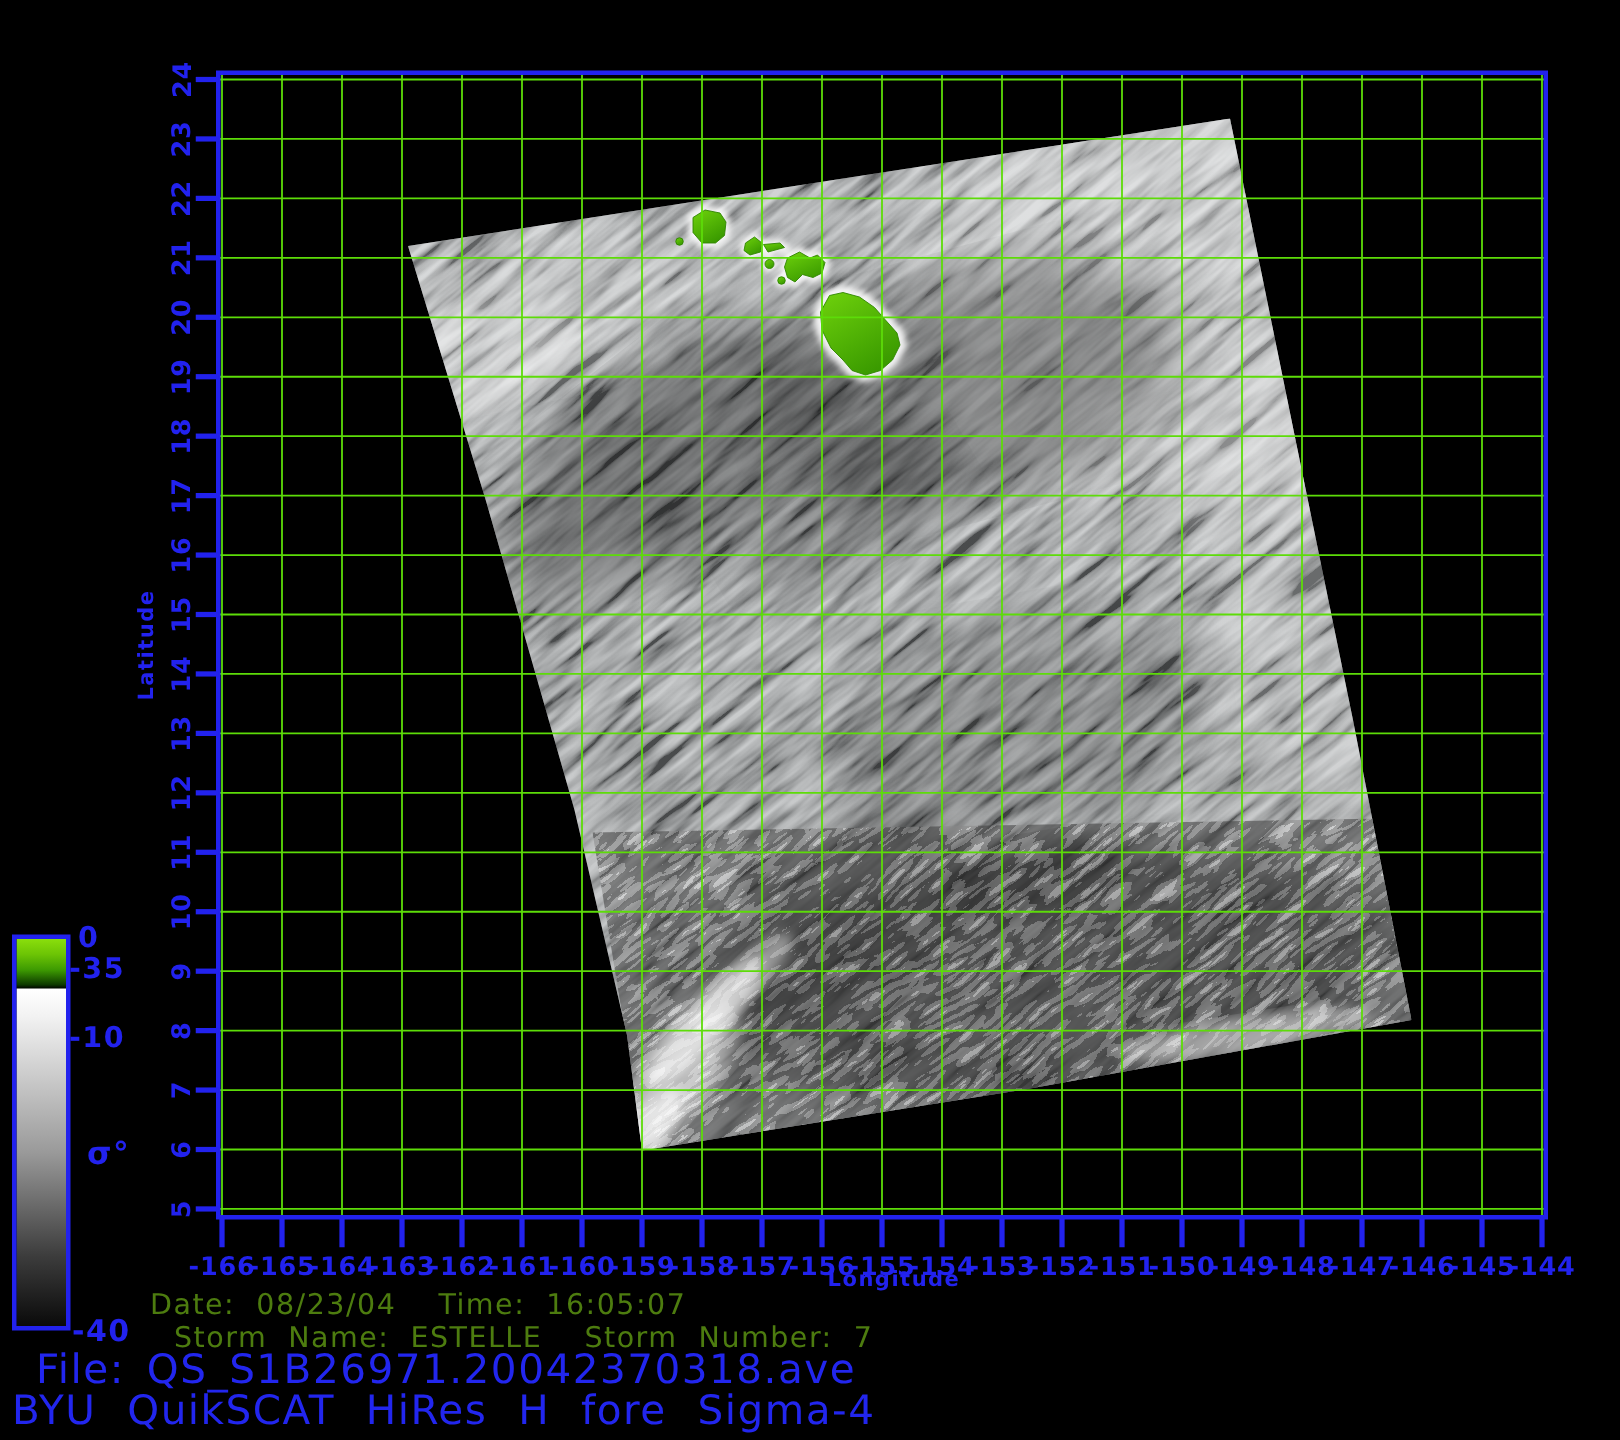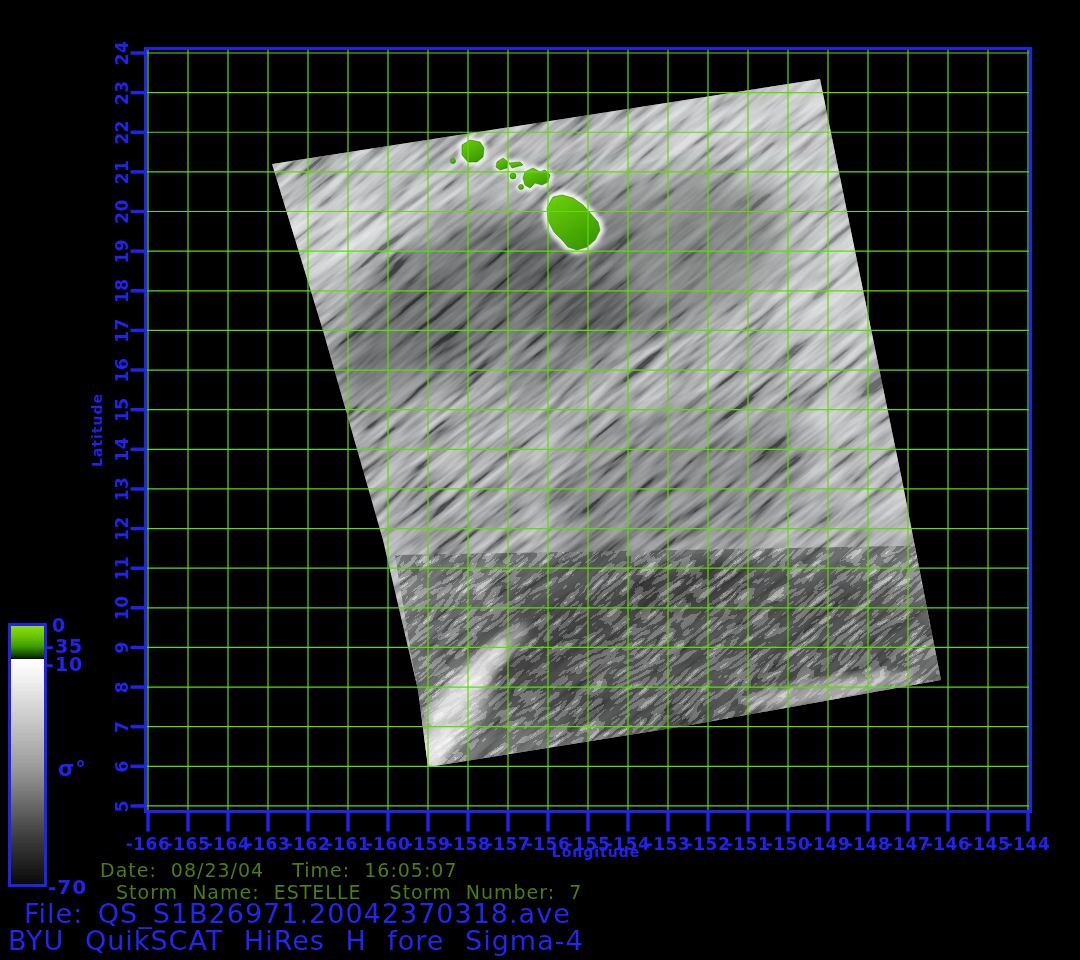--- a/index.html
+++ b/index.html
@@ -276,23 +276,23 @@
       </g>
 
   <text class="axistitle" x="596" y="857" text-anchor="middle">Longitude</text>
   <text class="axistitle" x="102" y="430" text-anchor="middle" transform="rotate(-90 102 430)">Latitude</text>
 </svg>
 
 
 <div class="cbar"></div>
 <div class="cbl" style="left:52px;top:614px;">0</div>
 <div class="cbl" style="left:46px;top:635px;">-35</div>
-<div class="cbl" style="left:46px;top:653px;">-10</div>
+<div class="cbl" style="left:46px;top:681px;">-10</div>
 <div class="cbl" style="left:58px;top:757px;font-size:21px;">σ°</div>
-<div class="cbl" style="left:48px;top:875px;font-size:20px;">-70</div>
+<div class="cbl" style="left:48px;top:875px;font-size:20px;">-40</div>
 
 
 <div class="footer-sm" style="left:100px;top:859px;">Date: 08/23/04  Time: 16:05:07</div>
 <div class="footer-sm" style="left:116px;top:881px;">Storm Name: ESTELLE  Storm Number: 7</div>
 <div class="footer-lg ws-file" style="left:24px;top:898px;">File: QS_S1B26971.20042370318.ave</div>
 <div class="footer-lg ws-prod" style="left:8px;top:925px;">BYU QuikSCAT HiRes H fore Sigma-4</div>
 
 </div>
 
 </body></html>

